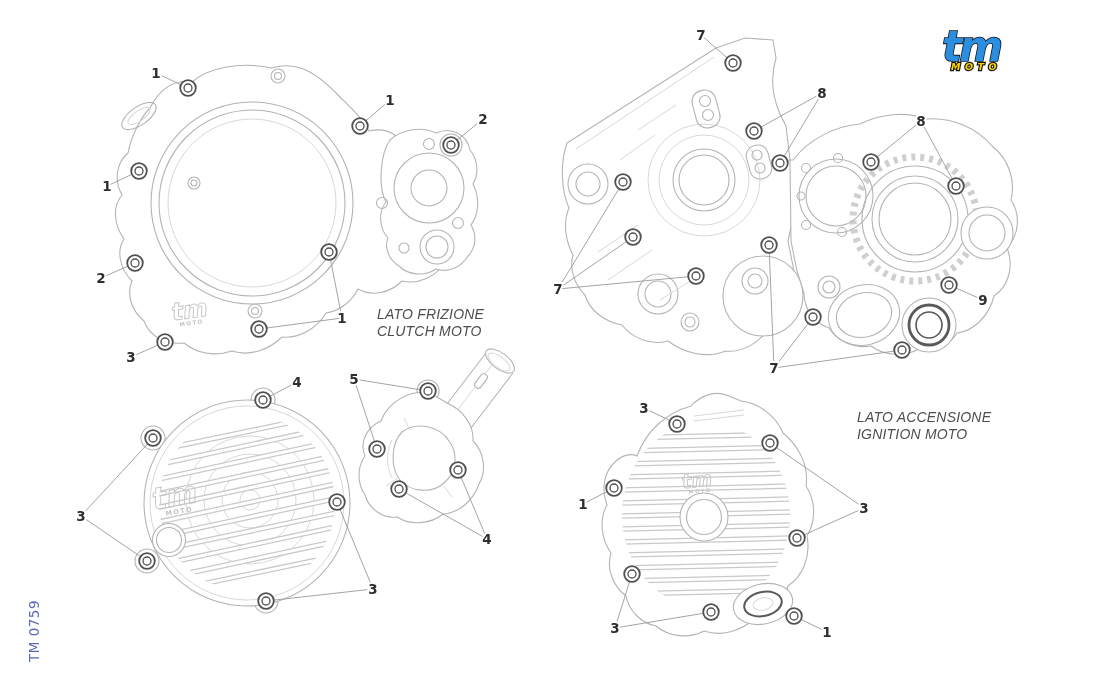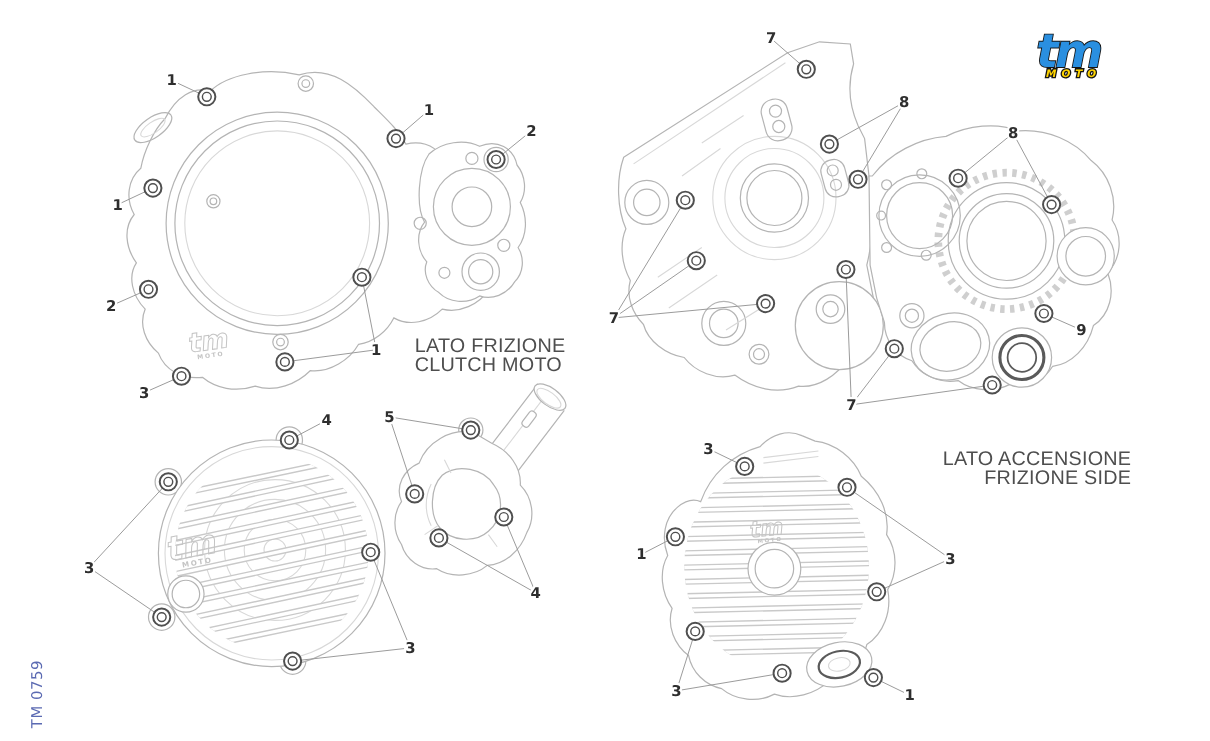--- a/index.html
+++ b/index.html
@@ -13,24 +13,24 @@
   .ribA{fill:none;stroke:#c9c9c9;stroke-width:5.5;stroke-linecap:round;}
   .ribB{fill:none;stroke:#ffffff;stroke-width:3;stroke-linecap:round;}
   .emb {fill:none;stroke:var(--emboss,#c4c4c4);stroke-width:0.9;
         font-family:"DejaVu Sans",sans-serif;font-weight:bold;font-style:italic;}
   .embf{fill:var(--emboss,#c4c4c4);font-family:"DejaVu Sans",sans-serif;font-weight:bold;letter-spacing:1.5px;}
   .darkring{fill:none;stroke:#5a5a5a;}
   .logo-tm{fill:var(--logo-blue,#2a8fe0);stroke:#151515;stroke-width:1.6;paint-order:stroke;
            font-family:"DejaVu Sans",sans-serif;font-weight:bold;font-style:italic;letter-spacing:-3px;}
   .logo-moto{fill:var(--logo-yellow,#ffd400);stroke:#151515;stroke-width:2.4;paint-order:stroke;
            font-family:"DejaVu Sans",sans-serif;font-weight:bold;font-style:italic;letter-spacing:4.5px;}
-  .side-label{position:absolute;font-size:18px;line-height:17px;color:var(--label-gray,#4e4e4e);
-           letter-spacing:.2px;white-space:nowrap;}
+  .side-label{position:absolute;font-size:14px;line-height:17px;color:var(--label-gray,#4e4e4e);
+           letter-spacing:.2px;white-space:nowrap;font-style:italic;}
   .clutch-label{left:377px;top:306px;}
-  .ignition-label{left:857px;top:409px;text-align:right;}
+  .ignition-label{left:857px;top:409px;}
   .doc-code{position:absolute;left:26px;top:662px;transform:rotate(-90deg);transform-origin:0 0;
            width:80px;font-size:13.5px;color:var(--code-blue,#5b6ab2);letter-spacing:.5px;
            font-family:"DejaVu Sans",sans-serif;}
 </style>
 </head>
 <body>
 
 <div class="page">
 
 <svg width="1100" height="674" viewBox="0 0 1100 674">
@@ -395,18 +395,18 @@
     <text class="logo-moto" x="976" y="70" font-size="9.5" text-anchor="middle">MOTO</text>
   </g>
 </svg>
 
 <div class="side-label clutch-label">
   <div>LATO FRIZIONE</div>
   <div>CLUTCH MOTO</div>
 </div>
 <div class="side-label ignition-label">
   <div>LATO ACCENSIONE</div>
-  <div>FRIZIONE SIDE</div>
+  <div>IGNITION MOTO</div>
 </div>
 
 <div class="doc-code">TM 0759</div>
 
 </div>
 
 </body></html>

